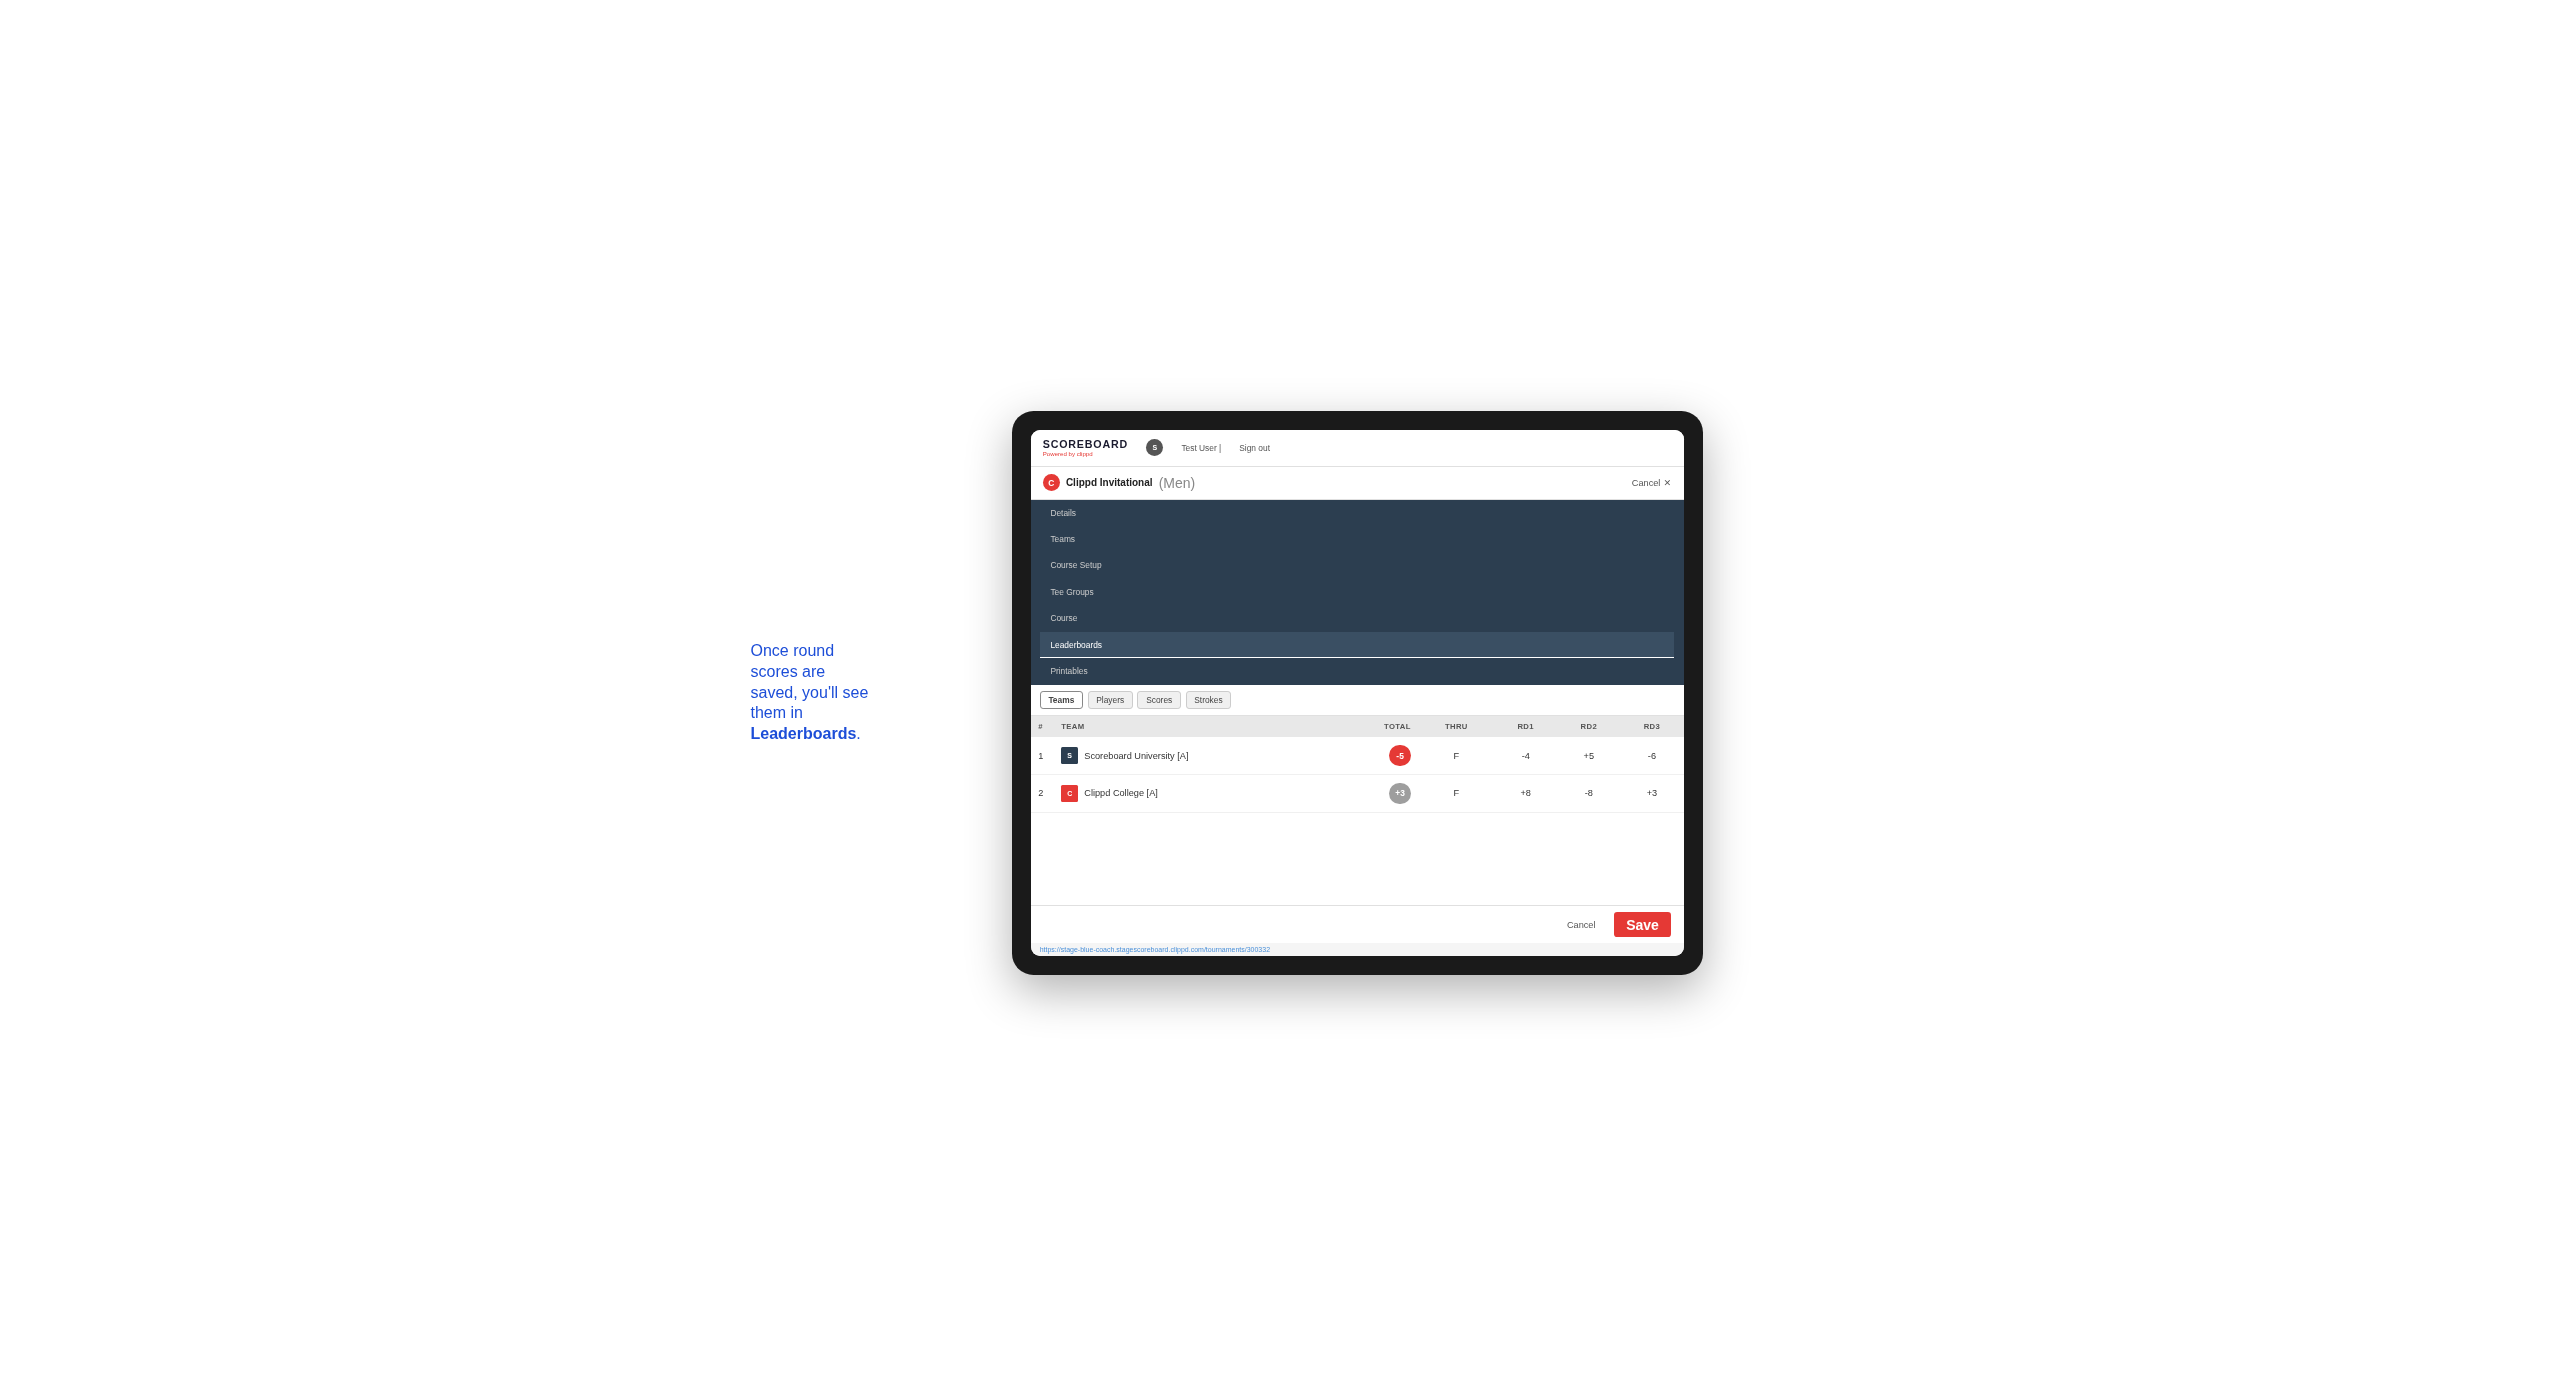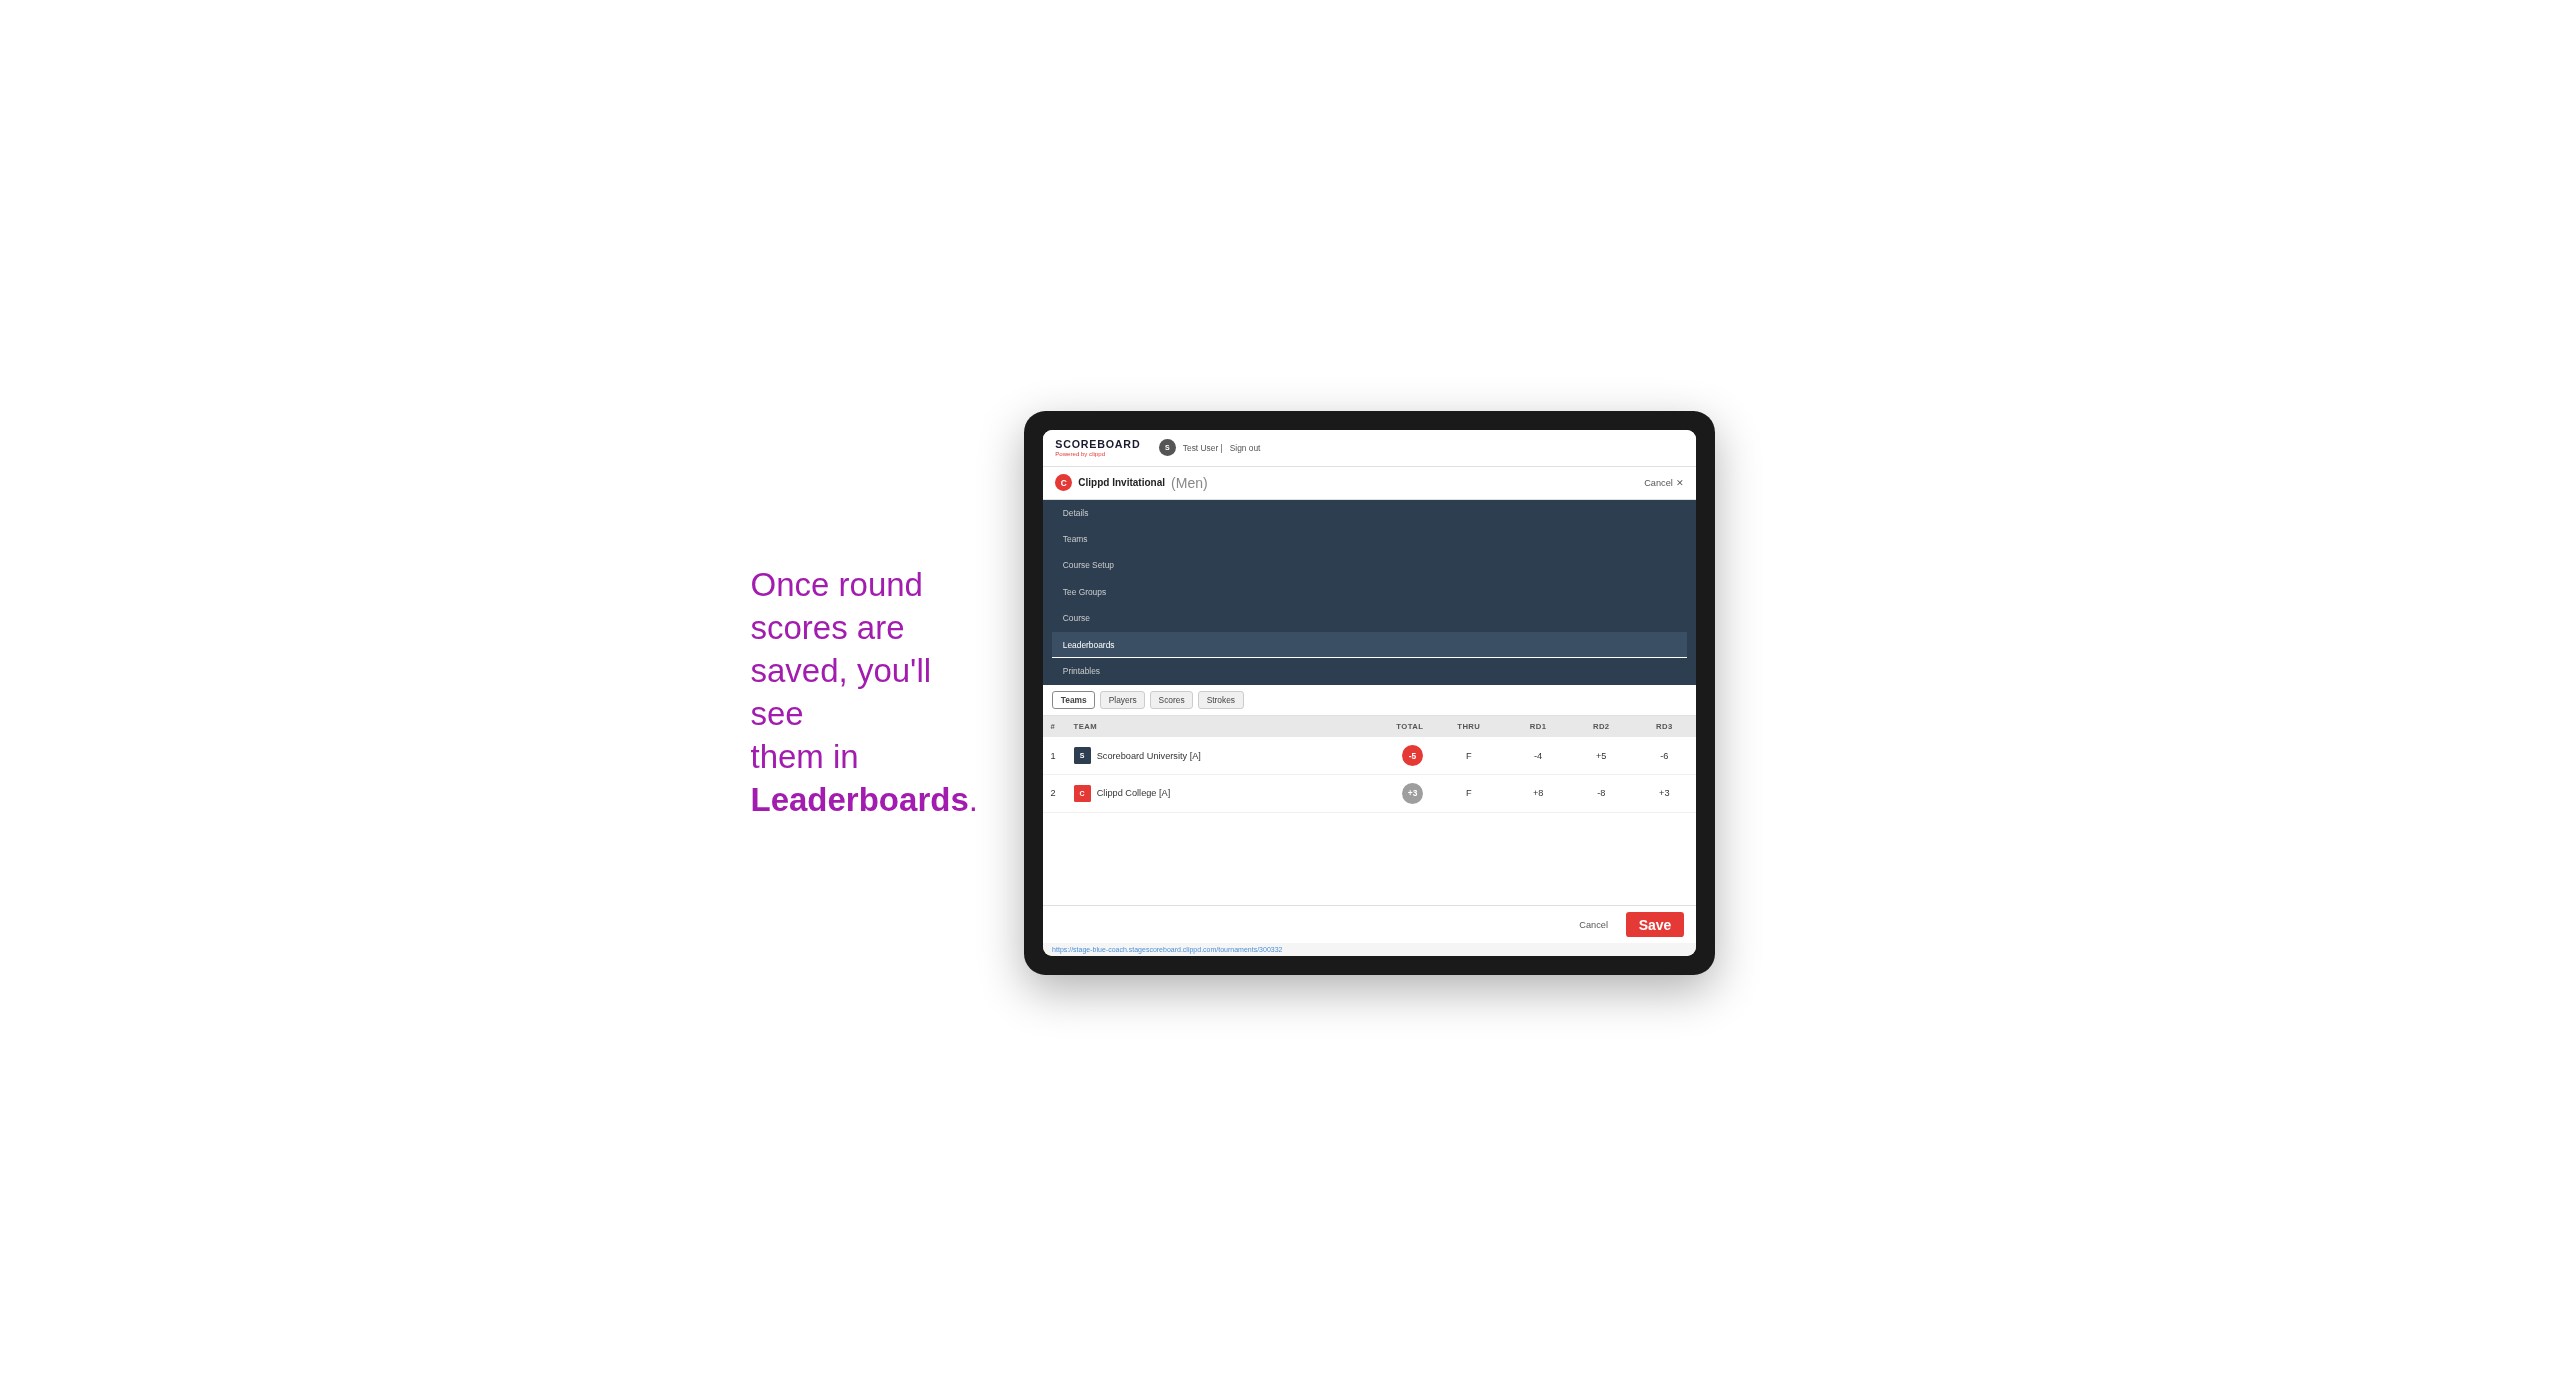--- a/index.html
+++ b/index.html
@@ -14,23 +14,23 @@
     }
     .page-wrapper {
       display: flex;
       align-items: center;
       gap: 46px;
       width: 100%;
       max-width: 1075px;
     }
     .left-text {
       flex: 0 0 215px;
-      font-size: 33px;
+      font-size: 16px;
       line-height: 1.3;
-      color: #a21caf;
+      color: #1d4ed8;
     }
     .left-text strong {
       font-weight: 800;
     }
     .tablet-frame {
       flex: 1;
       background: #1a1a1a;
       border-radius: 21.5px;
       padding: 19px;
       box-shadow: 0 15.4px 46px rgba(0,0,0,0.3);
@@ -89,21 +89,21 @@
       border-bottom: 2.3px solid transparent;
       cursor: pointer;
     }
     .nav-link.active {
       color: #1a1a2e;
       border-bottom-color: #1a1a2e;
     }
     .nav-right {
       display: flex;
       align-items: center;
-      gap: 7px;
+      gap: 18px;
       font-size: 8.4px;
       color: #555;
     }
     .user-avatar {
       width: 17px;
       height: 17px;
       background: #555;
       border-radius: 50%;
       display: flex;
       align-items: center;

